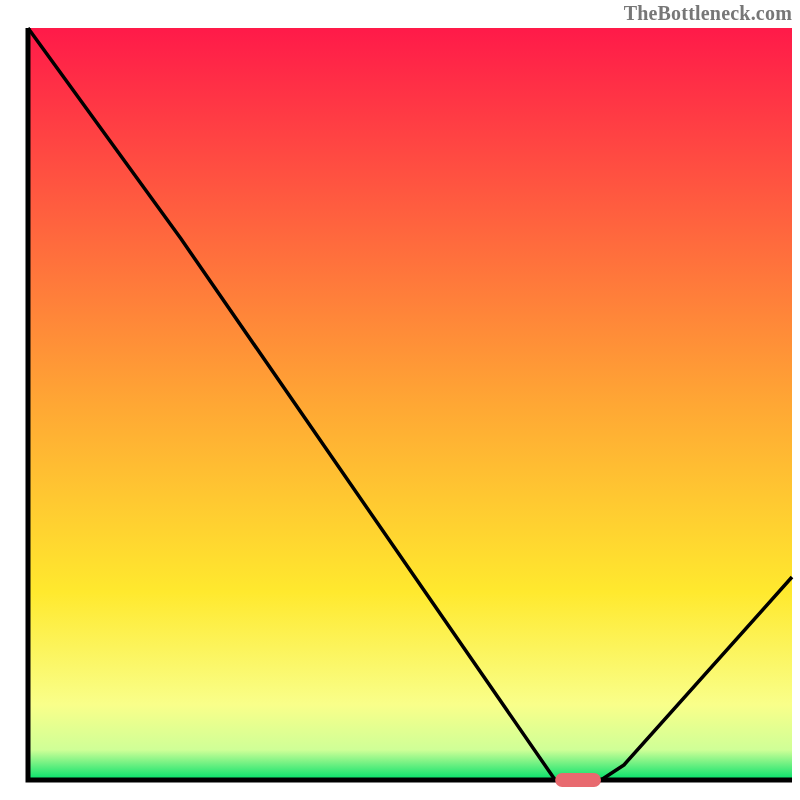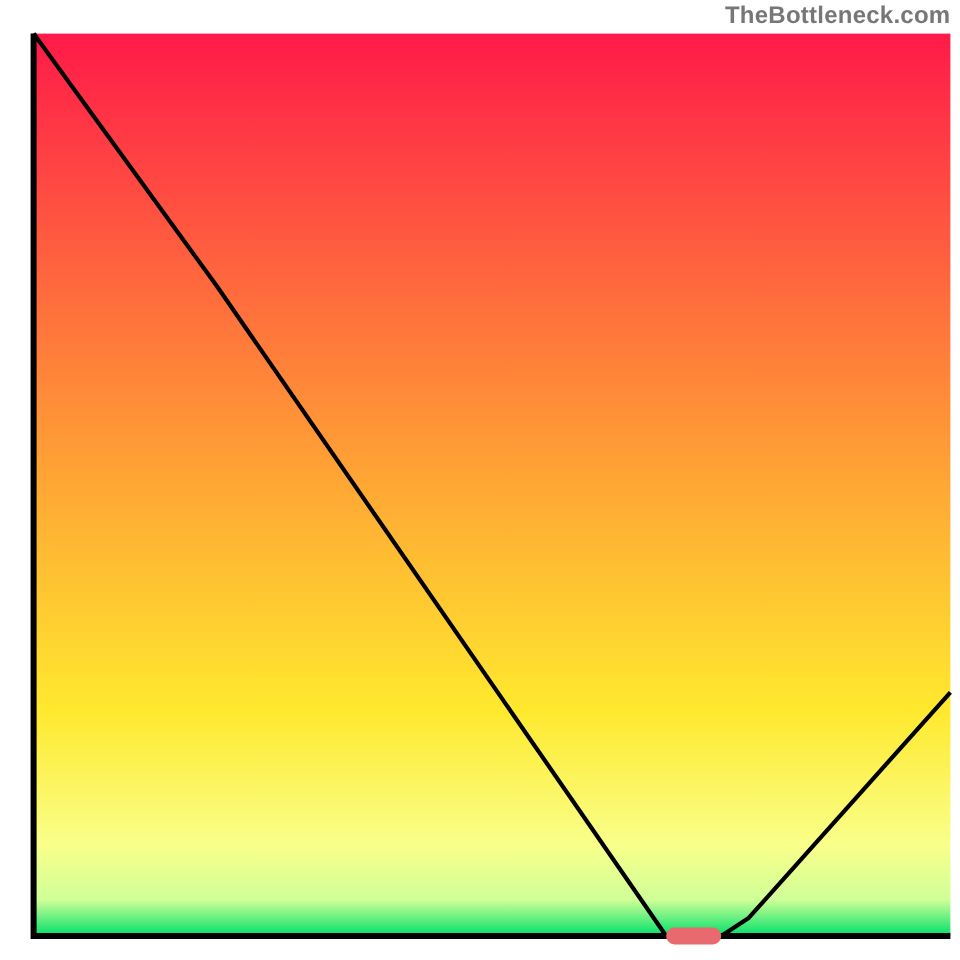--- a/index.html
+++ b/index.html
@@ -8,20 +8,21 @@
     width: 800px;
     height: 800px;
     background: #ffffff;
     font-family: Arial, Helvetica, sans-serif;
     overflow: hidden;
   }
   .wrapper {
     position: relative;
     width: 800px;
     height: 800px;
+    font-family: Liberation Serif, serif;
   }
   .attribution {
     position: absolute;
     top: 2px;
     right: 8px;
     font-size: 20px;
     font-weight: 600;
     color: #777777;
     letter-spacing: 0.2px;
   }

